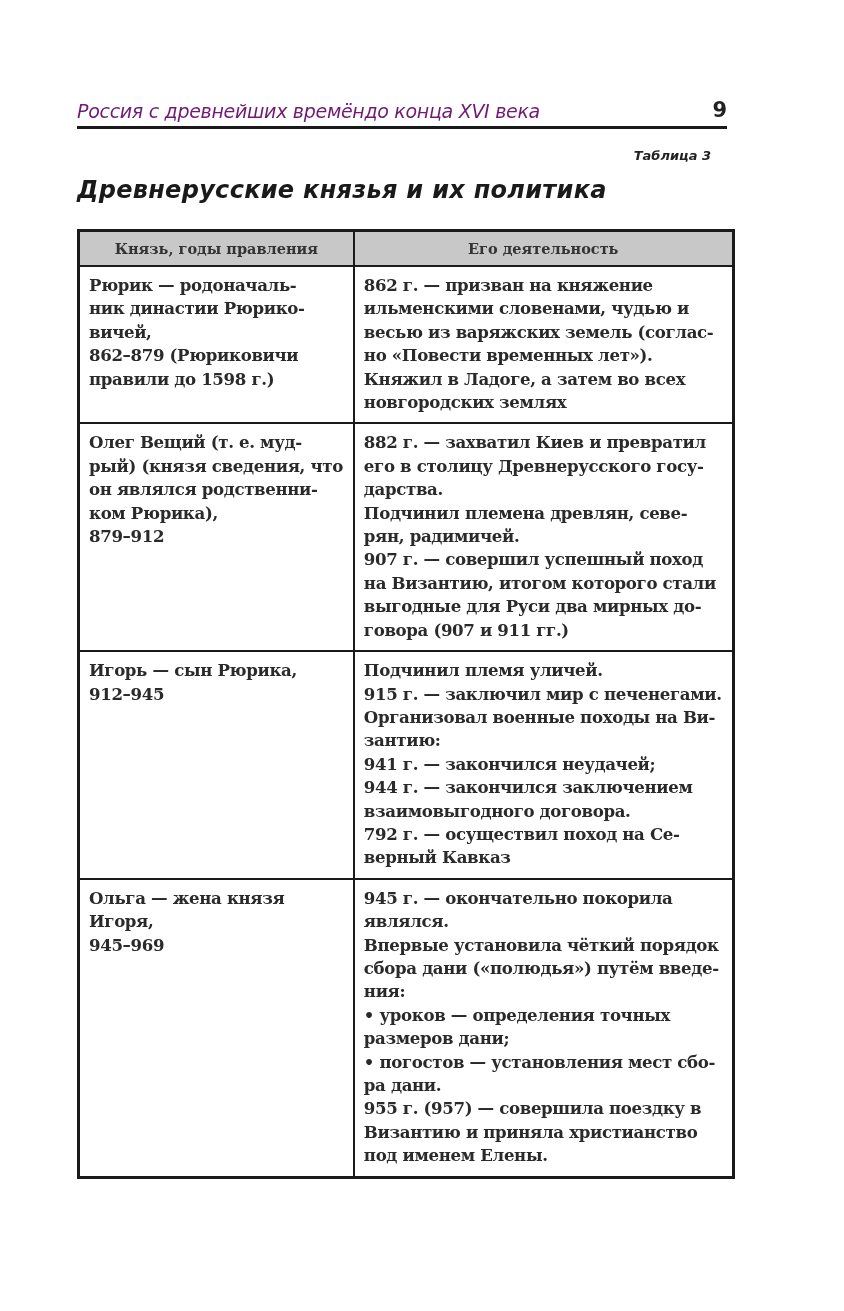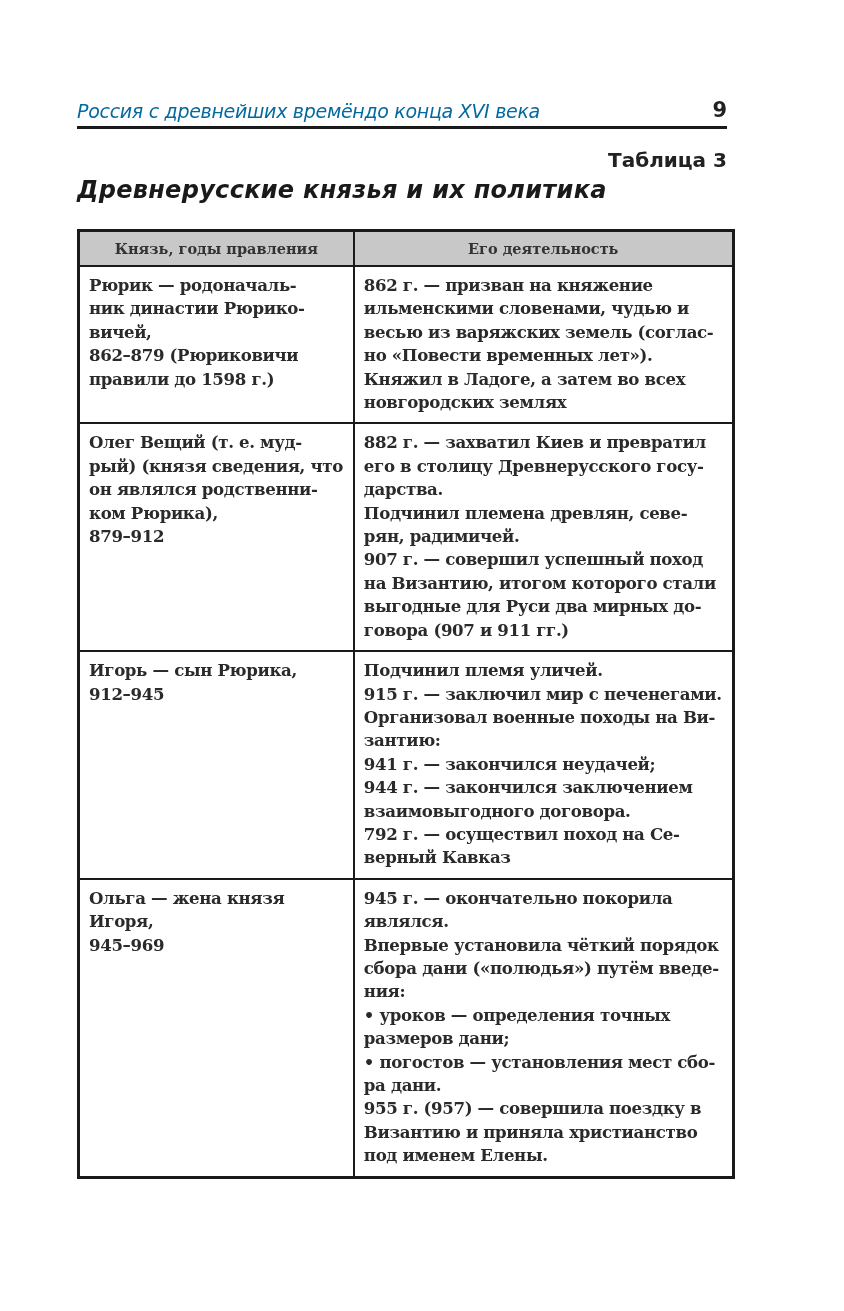--- a/index.html
+++ b/index.html
@@ -30,35 +30,36 @@
       justify-content: space-between;
       align-items: flex-end;
       border-bottom: 3px solid #1a1a1a;
       padding-bottom: 4px;
     }
     .running-head .title {
       font-family: "DejaVu Sans", sans-serif;
       font-style: italic;
       font-size: 19px;
       letter-spacing: -0.3px;
-      color: #0369a1;
+      color: #701a75;
     }
     .running-head .page-num {
       font-family: "DejaVu Sans", sans-serif;
       font-weight: bold;
       font-size: 21px;
       color: #222;
     }
     .table-label {
       position: absolute;
       top: 148px;
-      right: 0;
-      font-family: "DejaVu Sans", sans-serif;
-      font-weight: bold;
-      font-size: 20px;
+      right: 16px;
+      font-family: "DejaVu Sans", sans-serif;
+      font-style: italic;
+      font-weight: bold;
+      font-size: 13px;
       color: #222;
     }
     .table-title {
       position: absolute;
       top: 176px;
       left: 0;
       font-family: "DejaVu Sans", sans-serif;
       font-style: italic;
       font-weight: bold;
       font-size: 24px;

